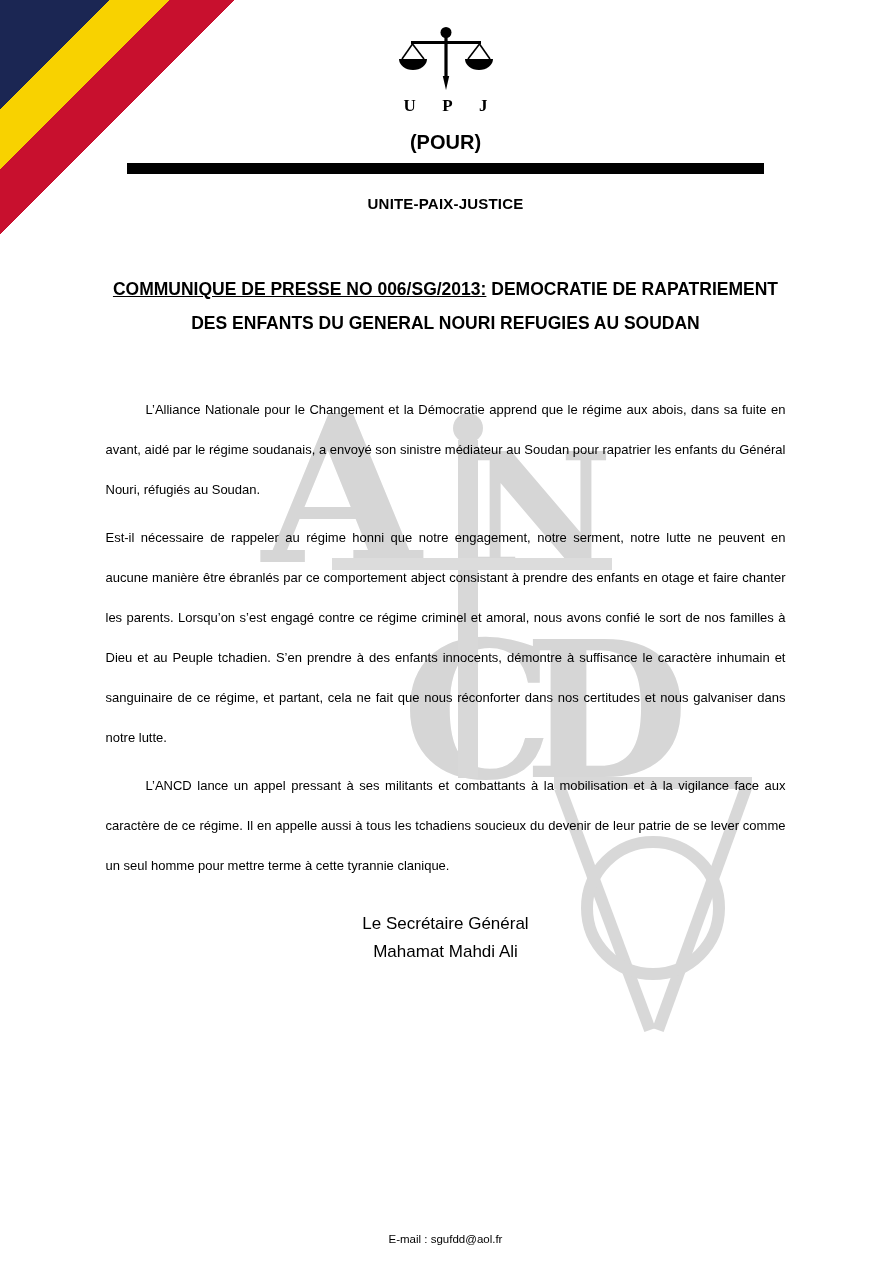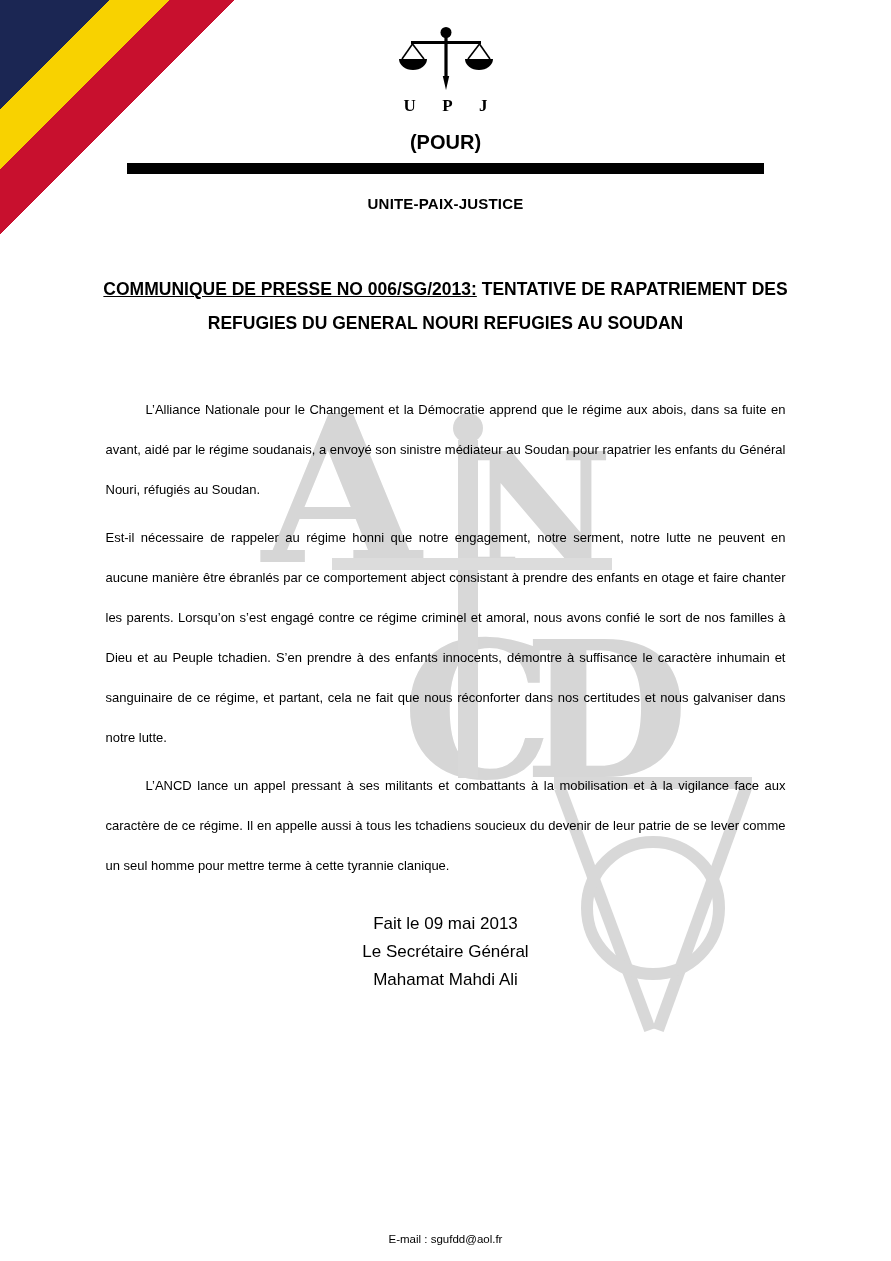--- a/index.html
+++ b/index.html
@@ -173,31 +173,30 @@
         <span>(POUR)</span>
       </h1>
 
       <div class="black-bar"></div>
 
       <div class="motto">UNITE-PAIX-JUSTICE</div>
     </header>
 
     <h2 class="headline">
       <span class="u">COMMUNIQUE DE PRESSE NO 006/SG/2013:</span>
-      <span>TENTATIVE DE RAPATRIEMENT DES REFUGIES DU GENERAL NOURI REFUGIES AU SOUDAN</span>
+      <span>DEMOCRATIE DE RAPATRIEMENT DES ENFANTS DU GENERAL NOURI REFUGIES AU SOUDAN</span>
     </h2>
 
     <main class="body-text">
       <p class="indent">L’Alliance Nationale pour le Changement et la Démocratie apprend que le régime aux abois, dans sa fuite en avant, aidé par le régime soudanais, a envoyé son sinistre médiateur au Soudan pour rapatrier les enfants du Général Nouri, réfugiés au Soudan.</p>
       <p>Est-il nécessaire de rappeler au régime honni que notre engagement, notre serment, notre lutte ne peuvent en aucune manière être ébranlés par ce comportement abject consistant à prendre des enfants en otage et faire chanter les parents. Lorsqu’on s’est engagé contre ce régime criminel et amoral, nous avons confié le sort de nos familles à Dieu et au Peuple tchadien. S’en prendre à des enfants innocents, démontre à suffisance le caractère inhumain et sanguinaire de ce régime, et partant, cela ne fait que nous réconforter dans nos certitudes et nous galvaniser dans notre lutte.</p>
       <p class="indent">L’ANCD lance un appel pressant à ses militants et combattants à la mobilisation et à la vigilance face aux caractère de ce régime. Il en appelle aussi à tous les tchadiens soucieux du devenir de leur patrie de se lever comme un seul homme pour mettre terme à cette tyrannie clanique.</p>
     </main>
 
     <div class="signature">
-      <div>Fait le 09 mai 2013</div>
       <div>Le Secrétaire Général</div>
       <div>Mahamat Mahdi Ali</div>
     </div>
 
   </div>
 
   <footer class="doc-footer">
     <span>E-mail : sgufdd@aol.fr</span>
   </footer>
 

